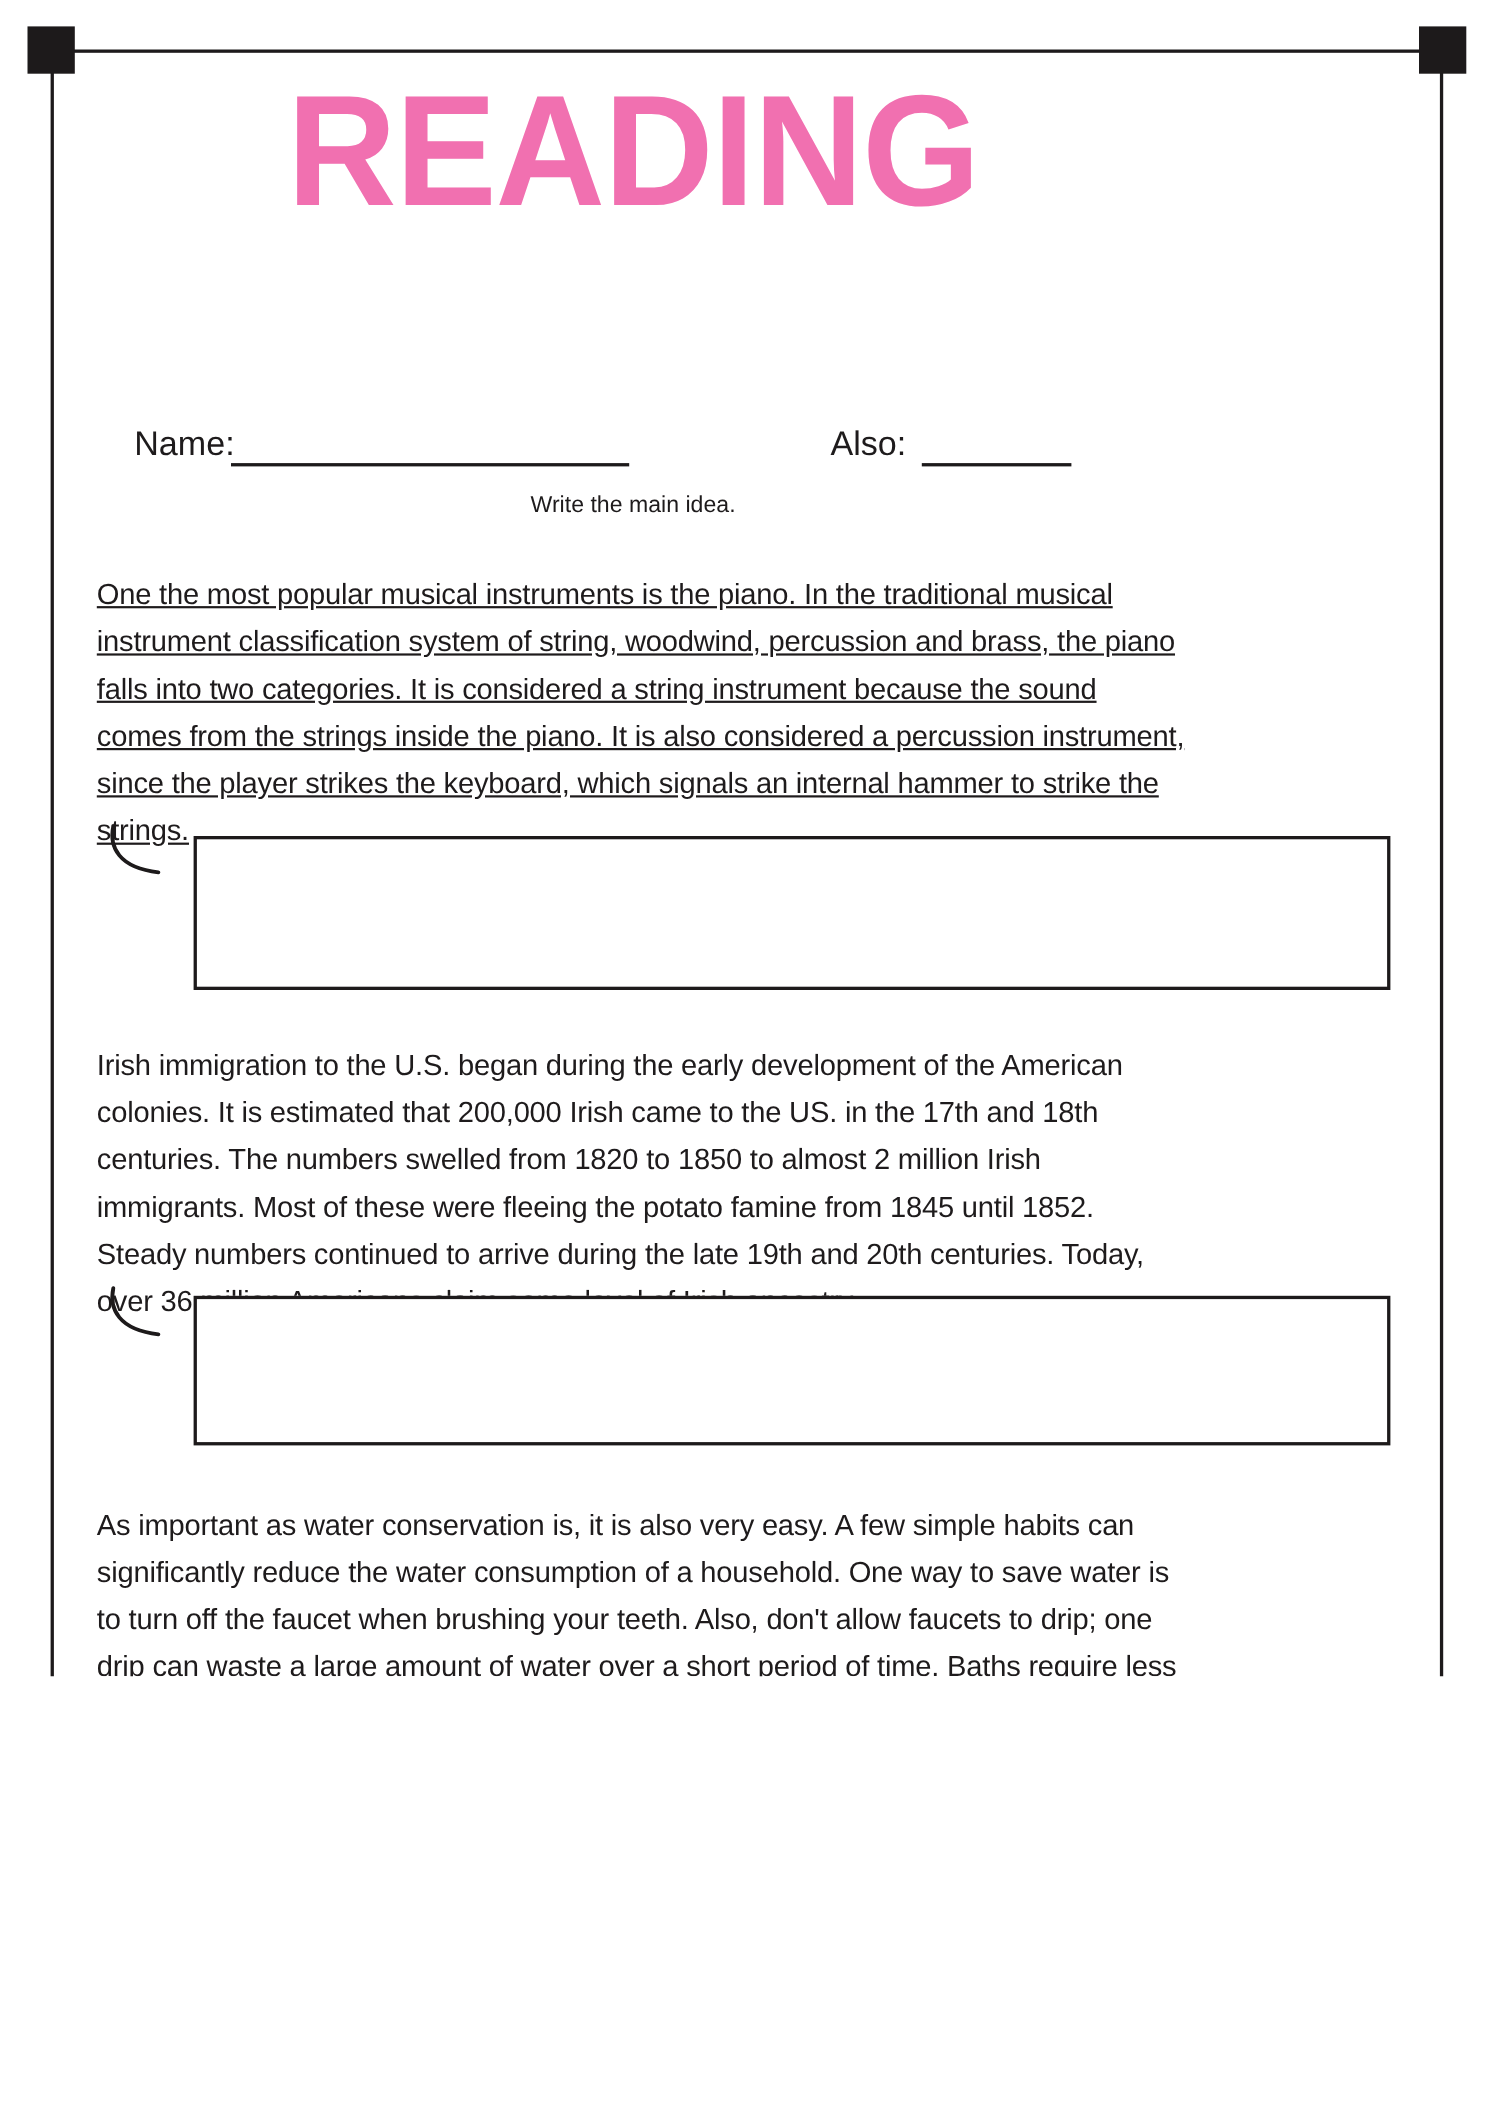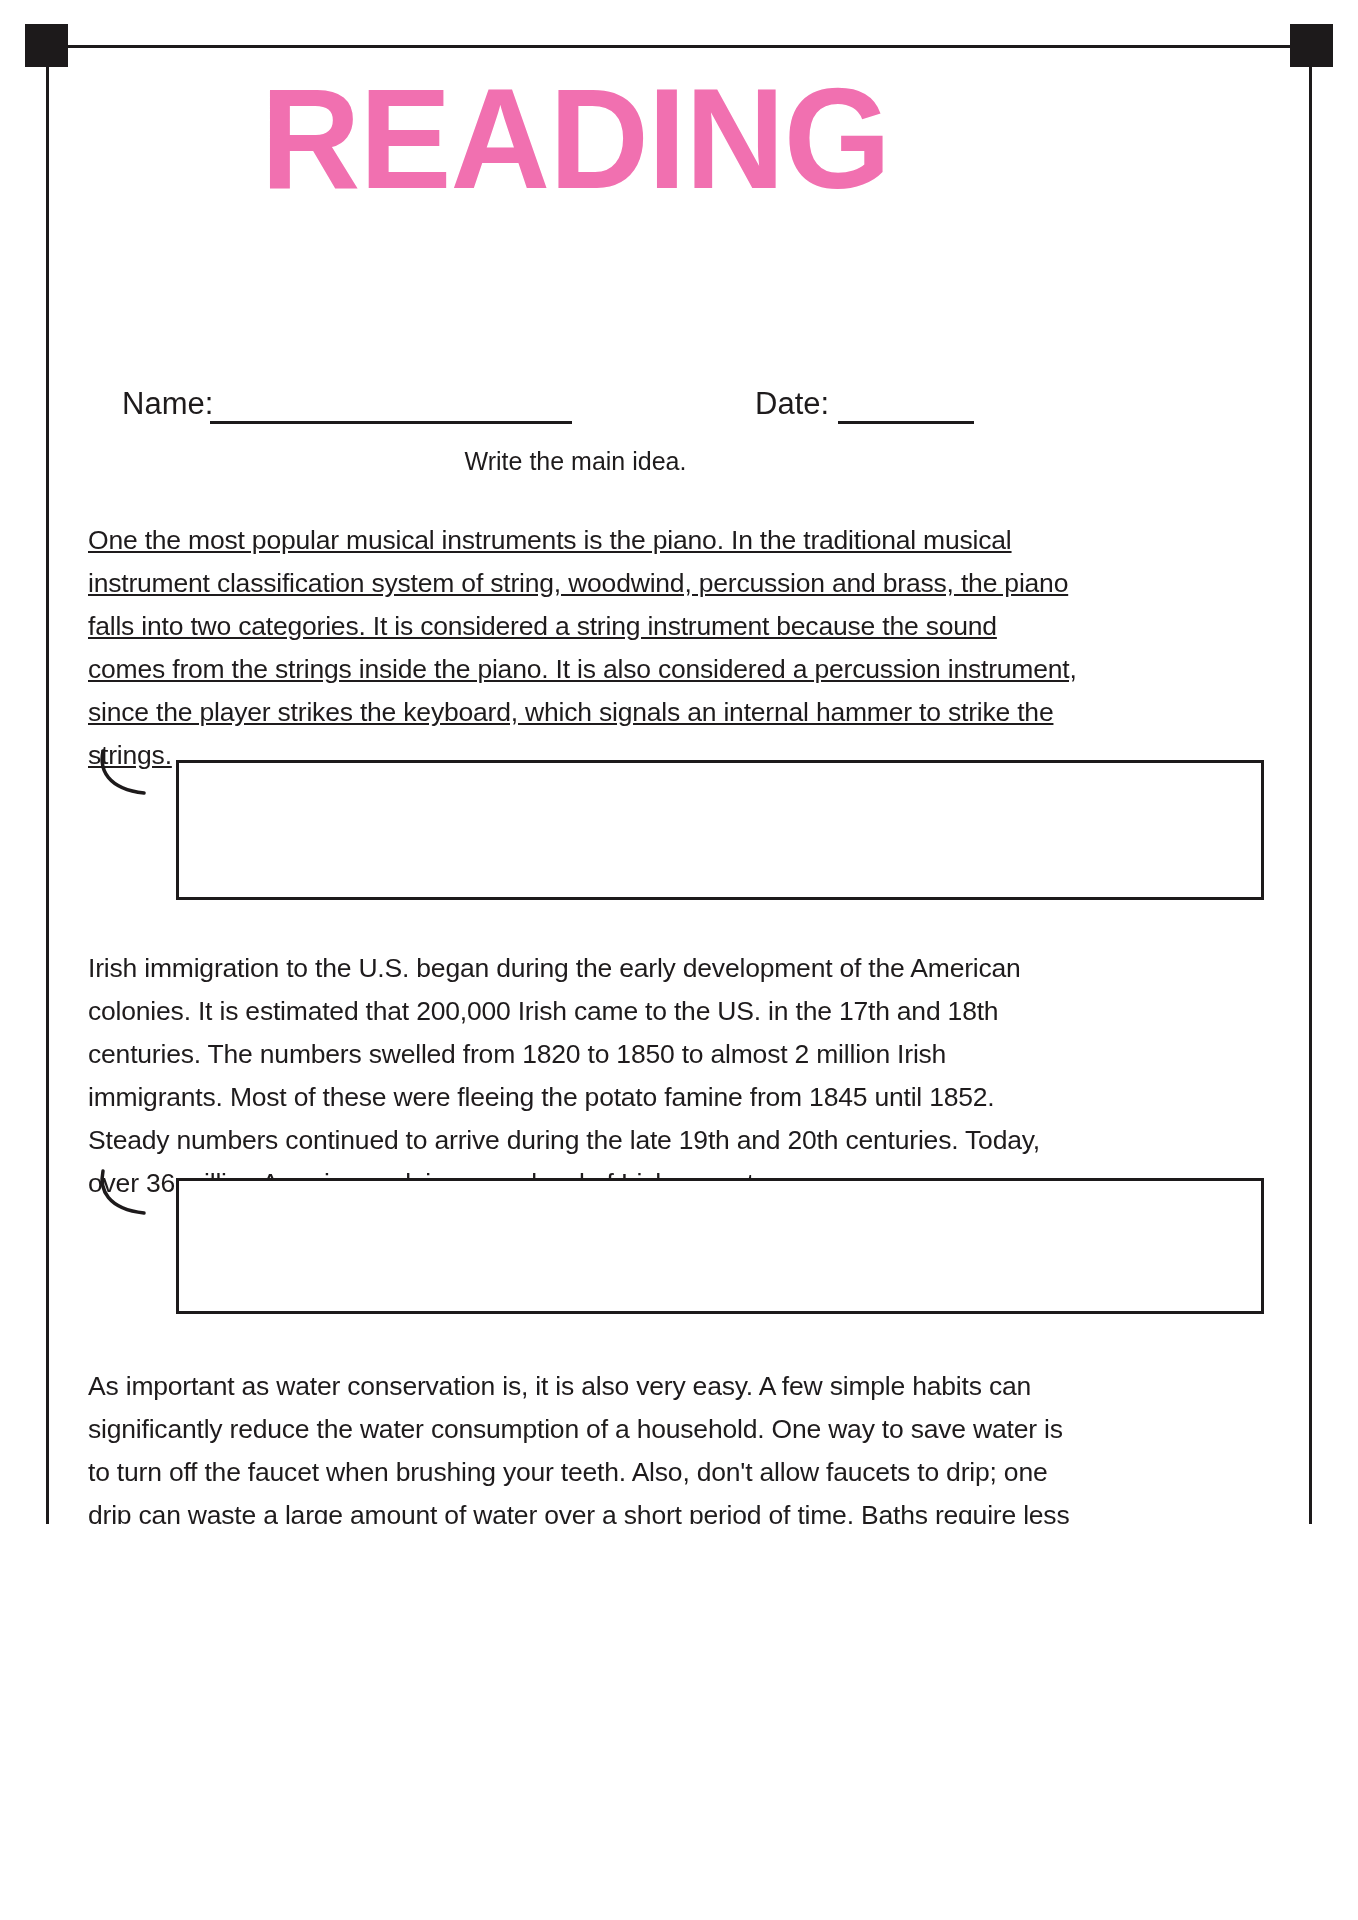--- a/index.html
+++ b/index.html
@@ -43,21 +43,21 @@
     position:absolute;top:0;height:40px;background:transparent;border:none;
     border-bottom:3px solid #1d1a1b;font-family:"Liberation Sans",sans-serif;
     font-size:26px;color:#1e1b1c;outline:none;padding:0 6px;box-sizing:border-box;
   }
   .name-input{left:210px;width:362px;}
   .date-input{left:838px;width:136px;}
 
   
   .instruction{
     position:absolute;top:447px;left:88px;width:975px;
-    text-align:center;font-size:25px;color:#1e1b1c;
+    text-align:center;font-size:21px;color:#1e1b1c;
   }
 
   
   .para{
     position:absolute;left:88px;width:990px;
     font-size:26.5px;line-height:43px;letter-spacing:-0.2px;color:#1e1b1c;
   }
   .para.p1{top:492px;text-decoration:underline;}
   .para.p2{top:920px;}
   .para.p3{top:1338px;}
@@ -91,21 +91,21 @@
   <div class="corner bl"></div>
   <div class="corner br"></div>
 
   <div class="title-wrap">
     <h1 class="title-main">READING</h1>
   </div>
 
   <div class="form-row">
     <span class="field-label name-label">Name:</span>
     <input class="blank-input name-input" aria-label="Name" value="" style="">
-    <span class="field-label date-label">Date:</span>
+    <span class="field-label date-label">Also:</span>
     <input class="blank-input date-input" aria-label="Date" value="" style="">
   </div>
 
   <div class="instruction">Write the main idea.</div>
 
   <p class="para p1">One the most popular musical instruments is the piano. In the traditional musical instrument classification system of string, woodwind, percussion and brass, the piano falls into two categories. It is considered a string instrument because the sound comes from the strings inside the piano. It is also considered a percussion instrument, since the player strikes the keyboard, which signals an internal hammer to strike the strings.</p>
   <span class="hook h1">
     <svg viewBox="0 0 54 50" xmlns="http://www.w3.org/2000/svg">
       <path d="M9 3 C 5 22, 14 41, 50 45" fill="none" stroke="#1d1a1b" stroke-width="3.5" stroke-linecap="round"></path>
     </svg>

